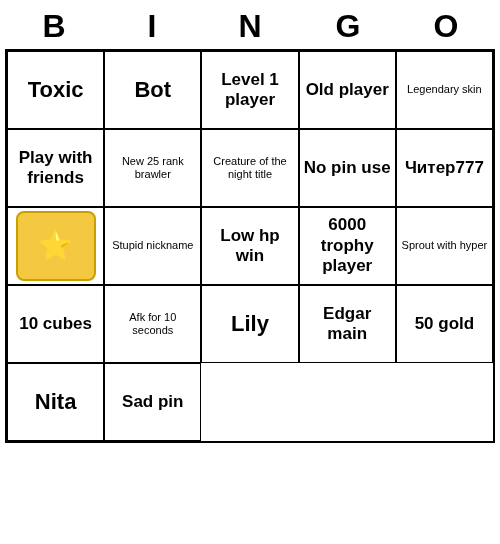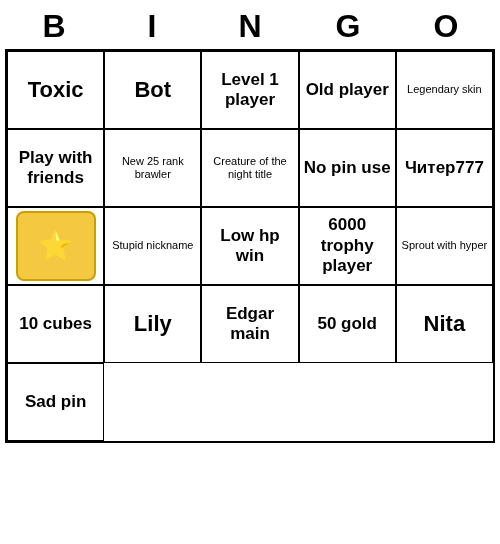--- a/index.html
+++ b/index.html
@@ -138,20 +138,23 @@
     </div>
     <div class="bingo-cell medium-text">
       <span>6000 trophy player</span>
     </div>
     <div class="bingo-cell small-text">
       <span>Sprout with hyper</span>
     </div>
     <div class="bingo-cell medium-text">
       <span>10 cubes</span>
     </div>
+    <div class="bingo-cell small-text">
+      <span>Afk for 10 seconds</span>
+    </div>
     <div class="bingo-cell large-text">
       <span>Lily</span>
     </div>
     <div class="bingo-cell medium-text">
       <span>Edgar main</span>
     </div>
     <div class="bingo-cell medium-text">
       <span>50 gold</span>
     </div>
     <div class="bingo-cell large-text">

